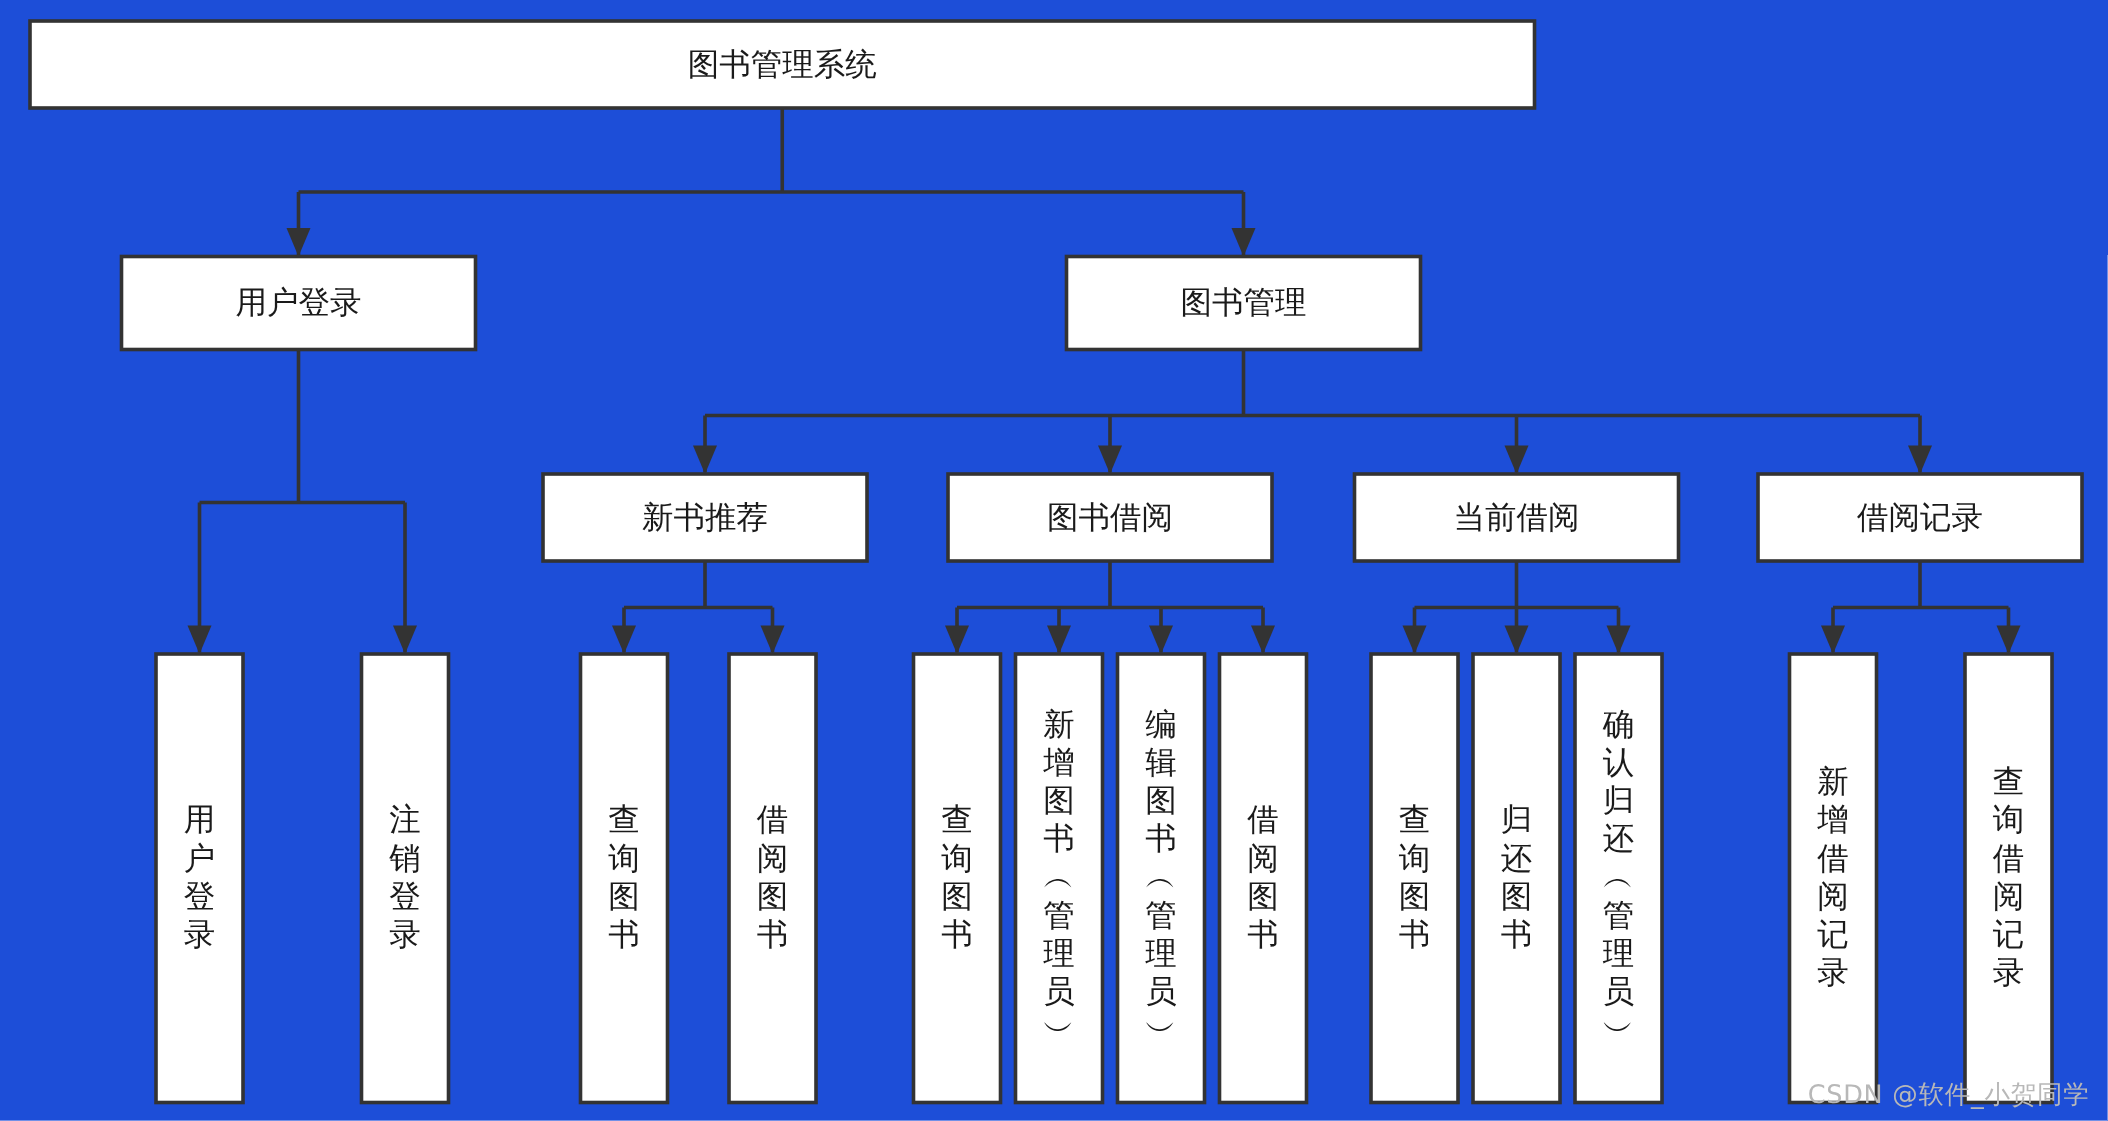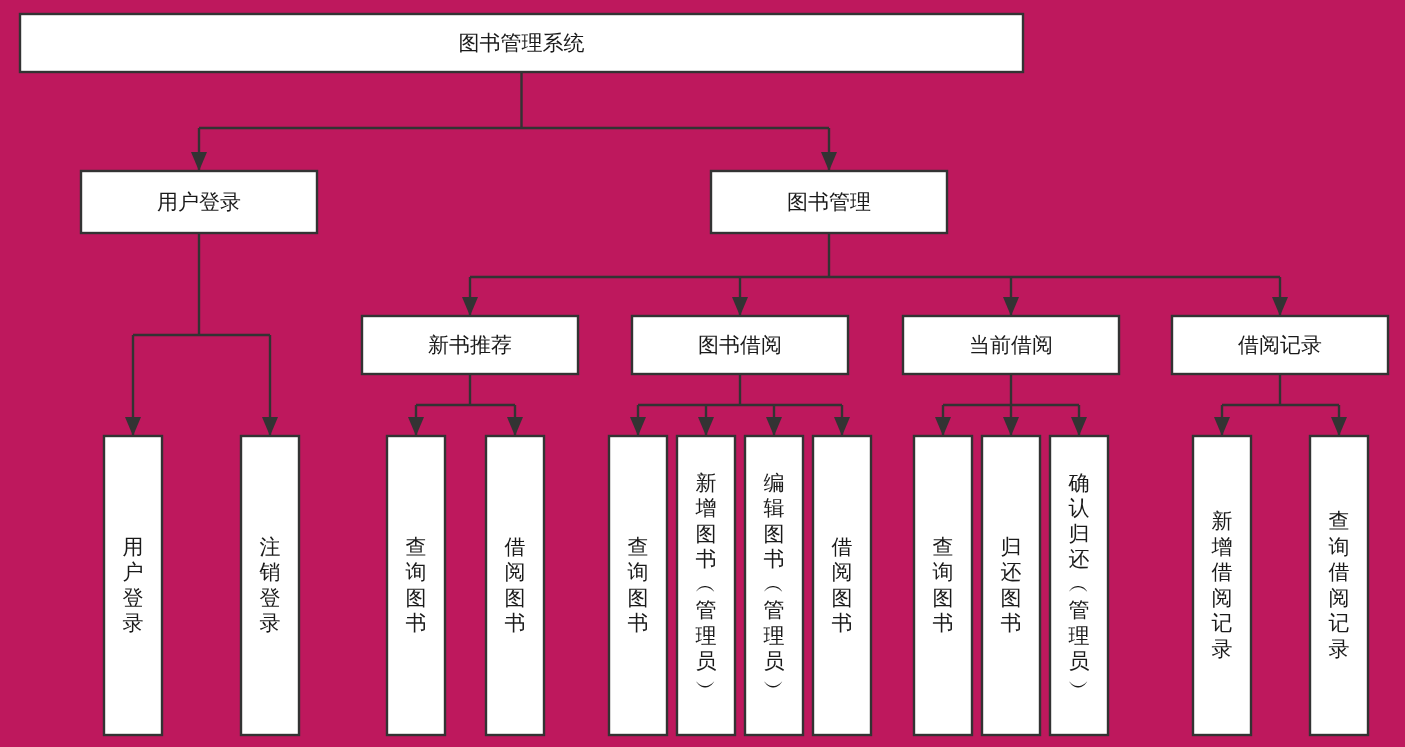--- a/index.html
+++ b/index.html
@@ -11,21 +11,21 @@
   body {
     width: 1405px;
     height: 747px;
     overflow: hidden;
     font-family: "DejaVu Sans", "Liberation Sans", sans-serif;
   }
   #diagram-root {
     position: relative;
     width: 1405px;
     height: 747px;
-    background: #be185d;
+    background: #1d4ed8;
     text-decoration: underline;
   }
   svg#tree-svg {
     position: absolute;
     top: 0;
     left: 0;
     width: 1405px;
     height: 747px;
     display: block;
   }
@@ -204,13 +204,14 @@
         <g>
           <rect x="1193" y="436" width="58" height="299" class="node-box"></rect>
           <text x="1222" y="528" class="node-label-v"><tspan x="1222" dy="0">新</tspan><tspan x="1222" dy="25.5">增</tspan><tspan x="1222" dy="25.5">借</tspan><tspan x="1222" dy="25.5">阅</tspan><tspan x="1222" dy="25.5">记</tspan><tspan x="1222" dy="25.5">录</tspan></text>
         </g>
         <g>
           <rect x="1310" y="436" width="58" height="299" class="node-box"></rect>
           <text x="1339" y="528" class="node-label-v"><tspan x="1339" dy="0">查</tspan><tspan x="1339" dy="25.5">询</tspan><tspan x="1339" dy="25.5">借</tspan><tspan x="1339" dy="25.5">阅</tspan><tspan x="1339" dy="25.5">记</tspan><tspan x="1339" dy="25.5">录</tspan></text>
         </g>
       </g>
   </svg>
+  <div class="watermark">CSDN @软件_小贺同学</div>
 </div>
 
 </body></html>

